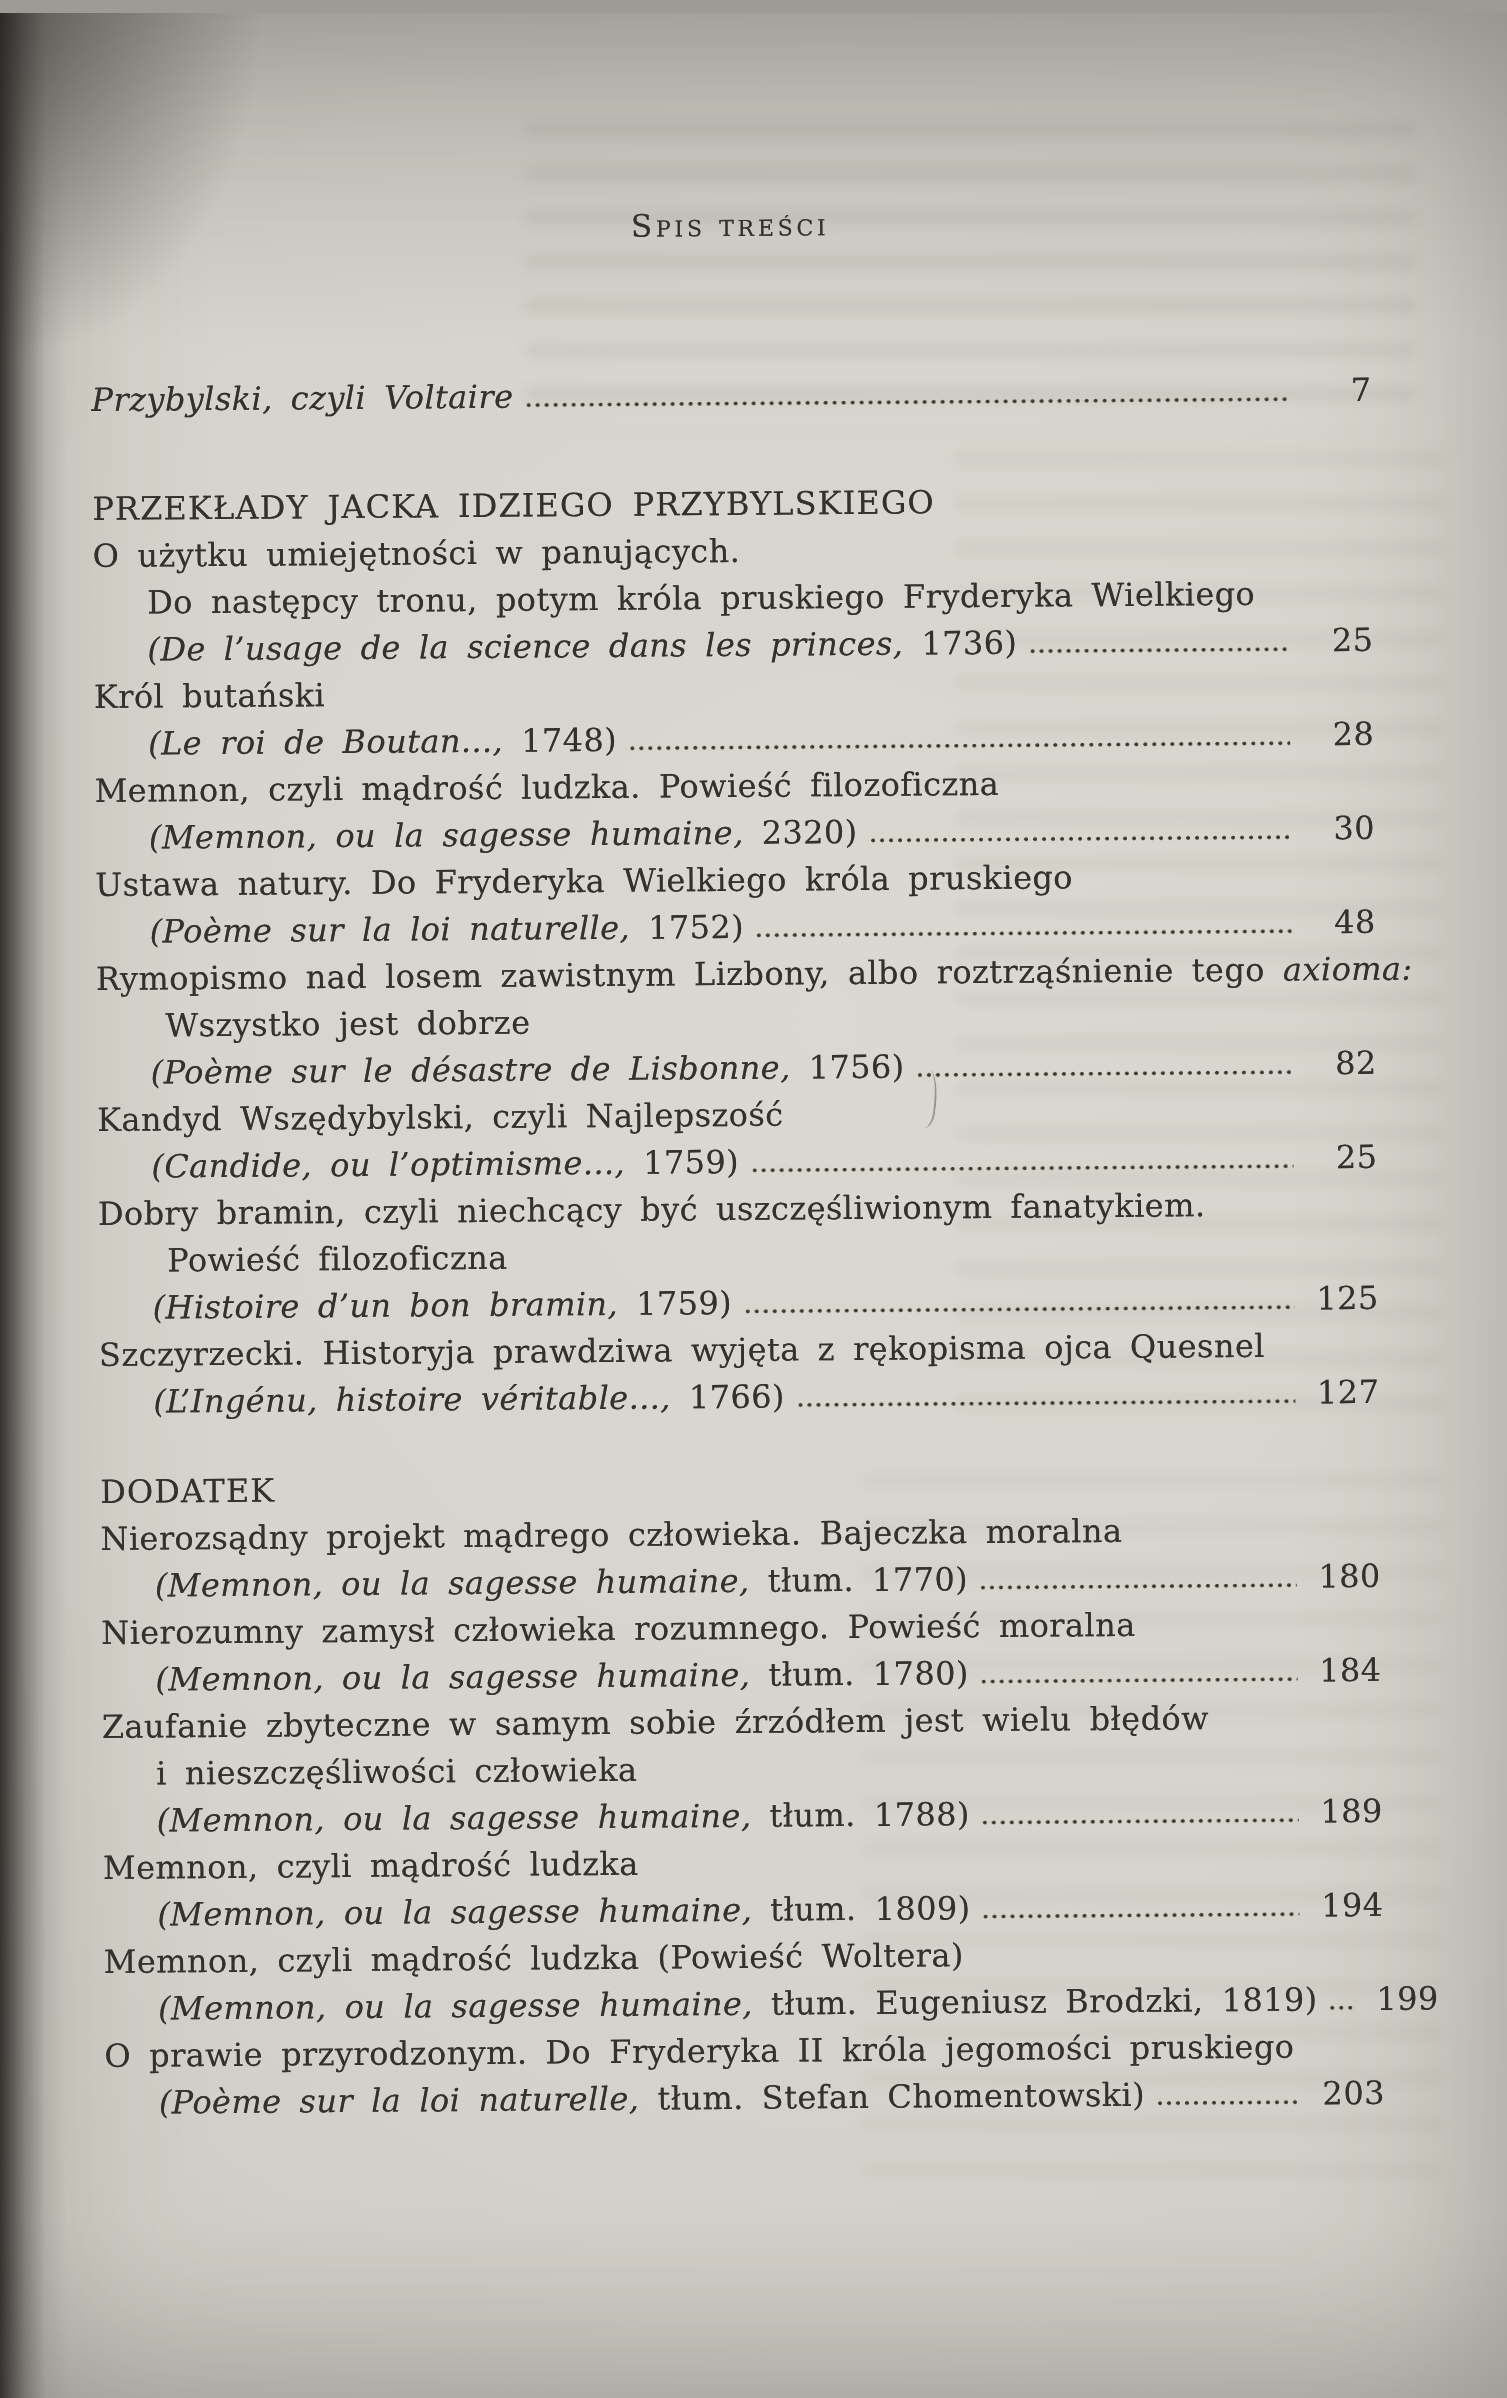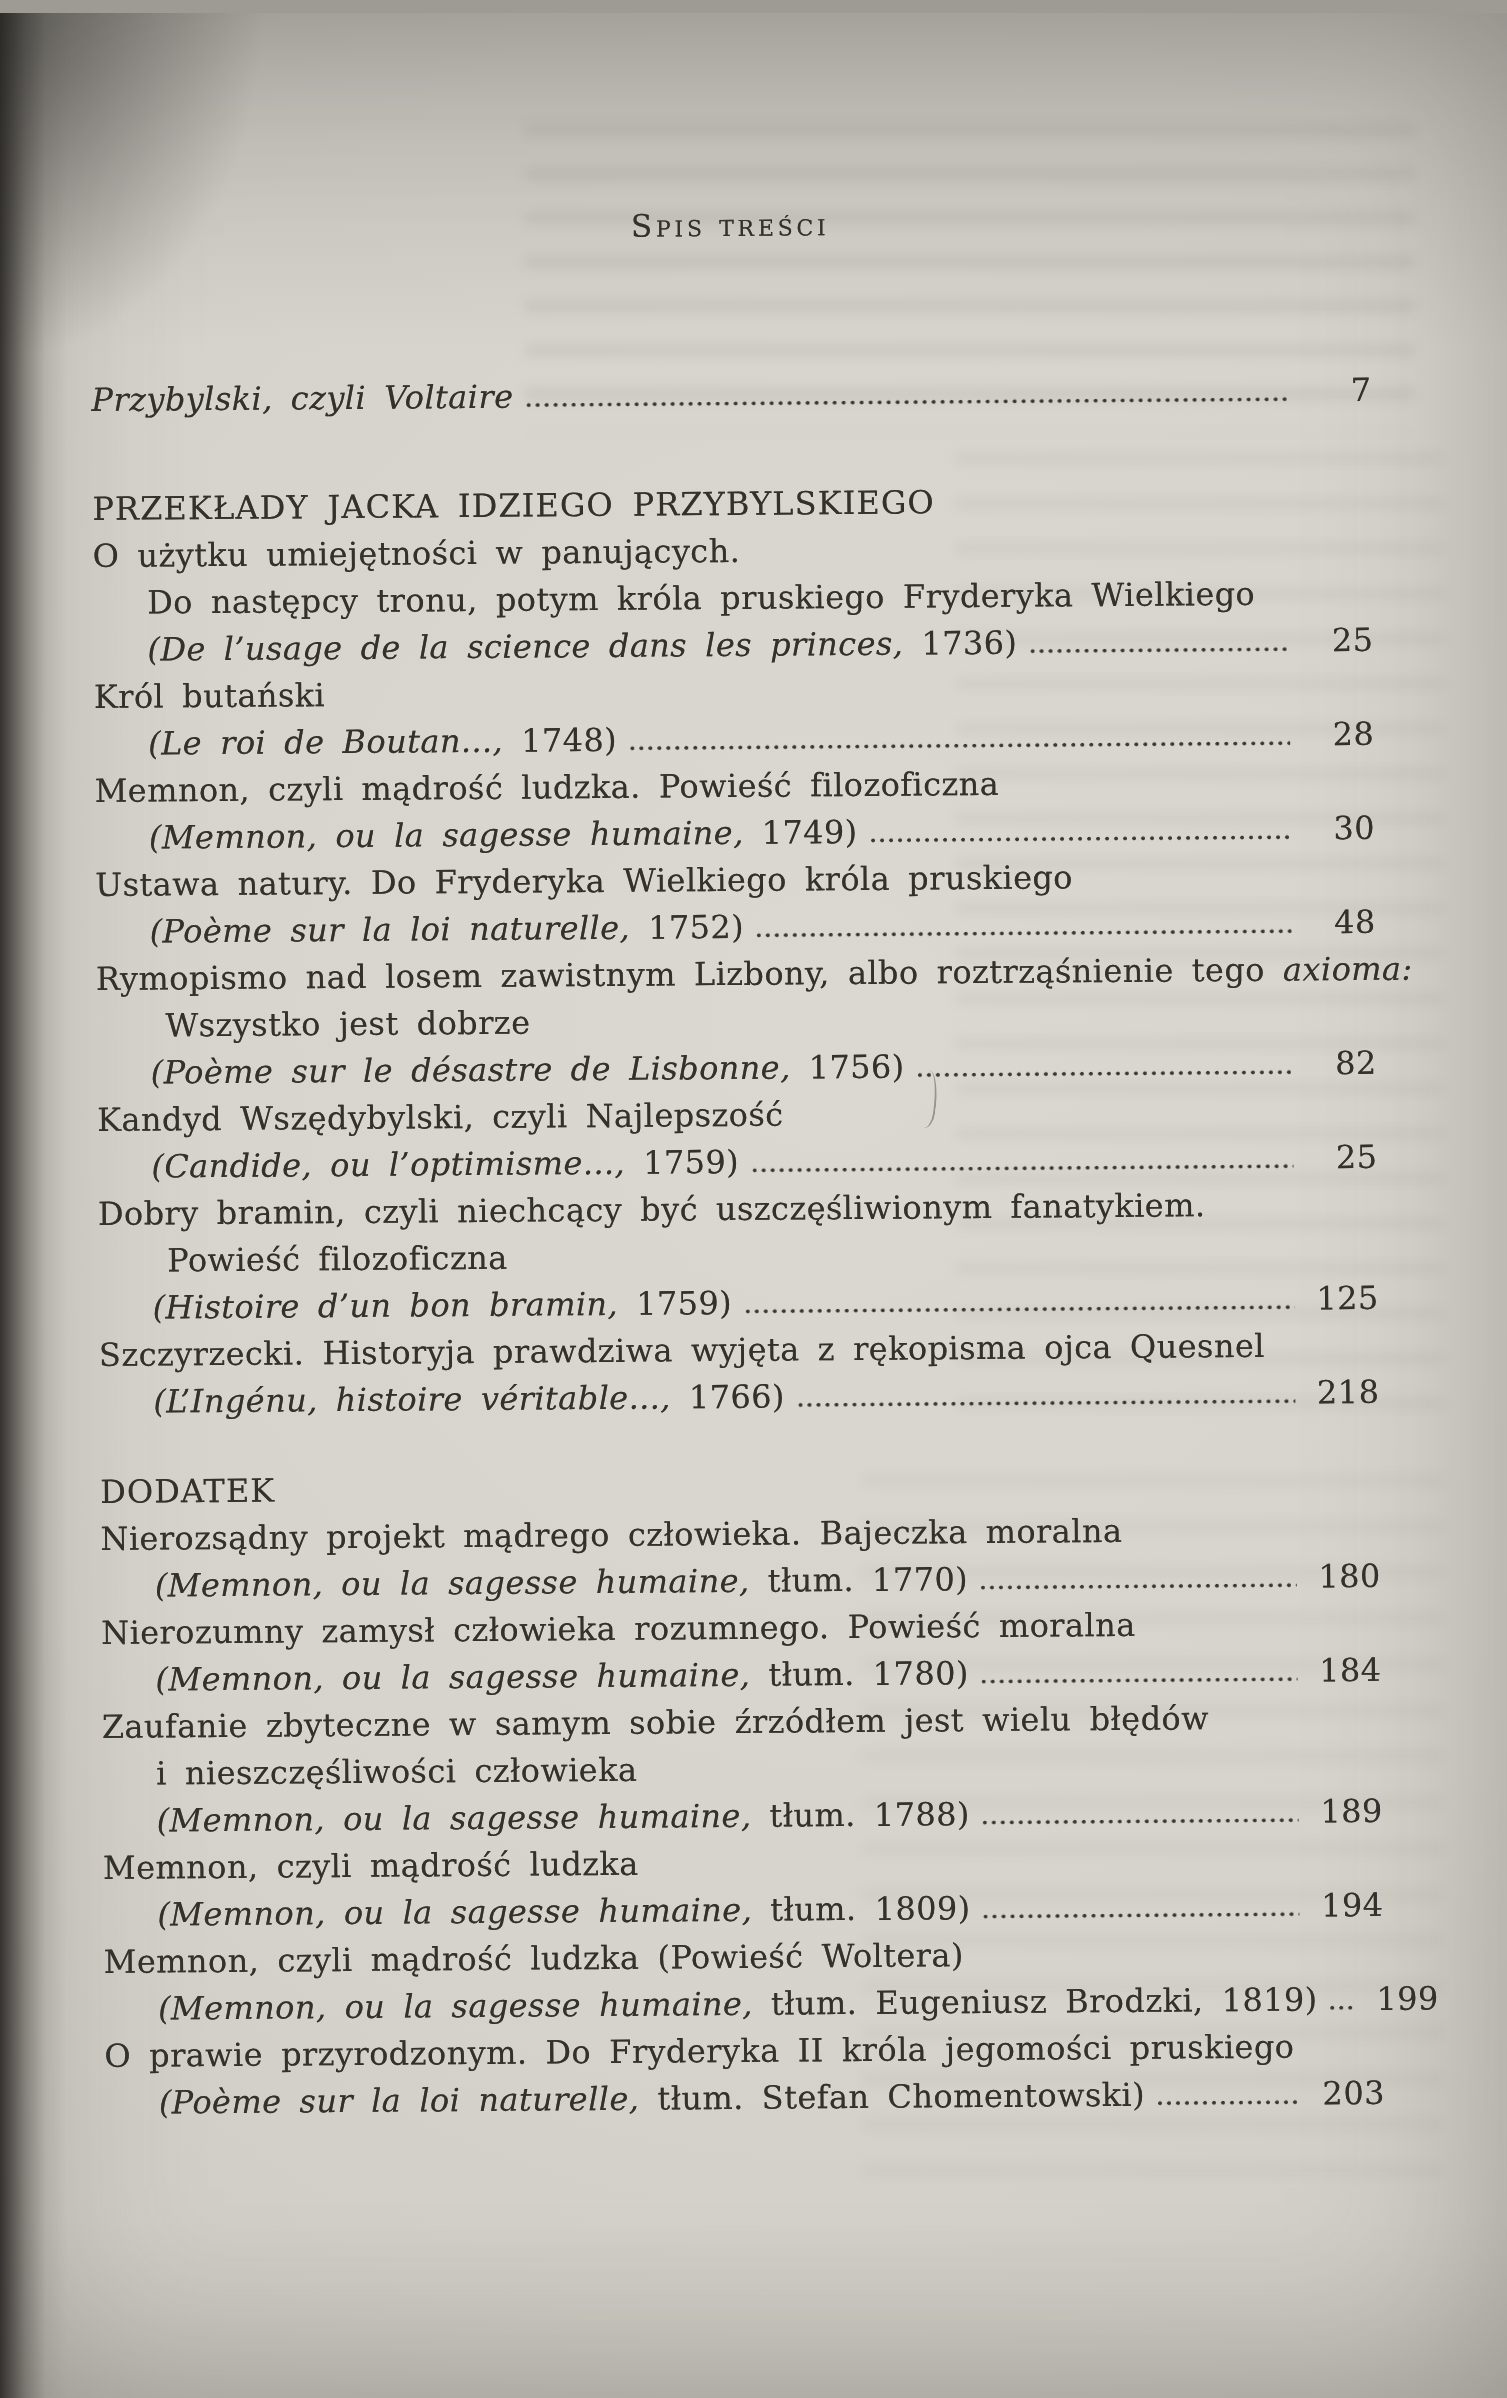--- a/index.html
+++ b/index.html
@@ -134,21 +134,21 @@
         </div>
         <div class="line entry indent-1">
           <span class="runs"><span class="it">(Le roi de Boutan...,</span><span> 1748)</span></span>
           <span class="leader"></span>
           <span class="page-num">28</span>
         </div>
         <div class="line entry indent-0">
           <span class="runs"><span>Memnon, czyli mądrość ludzka. Powieść filozoficzna</span></span>
         </div>
         <div class="line entry indent-1">
-          <span class="runs"><span class="it">(Memnon, ou la sagesse humaine,</span><span> 1749)</span></span>
+          <span class="runs"><span class="it">(Memnon, ou la sagesse humaine,</span><span> 2320)</span></span>
           <span class="leader"></span>
           <span class="page-num">30</span>
         </div>
         <div class="line entry indent-0">
           <span class="runs"><span>Ustawa natury. Do Fryderyka Wielkiego króla pruskiego</span></span>
         </div>
         <div class="line entry indent-1">
           <span class="runs"><span class="it">(Poème sur la loi naturelle,</span><span> 1752)</span></span>
           <span class="leader"></span>
           <span class="page-num">48</span>
@@ -182,21 +182,21 @@
           <span class="runs"><span class="it">(Histoire d’un bon bramin,</span><span> 1759)</span></span>
           <span class="leader"></span>
           <span class="page-num">125</span>
         </div>
         <div class="line entry indent-0">
           <span class="runs"><span>Szczyrzecki. Historyja prawdziwa wyjęta z rękopisma ojca Quesnel</span></span>
         </div>
         <div class="line entry indent-1">
           <span class="runs"><span class="it">(L’Ingénu, histoire véritable...,</span><span> 1766)</span></span>
           <span class="leader"></span>
-          <span class="page-num">218</span>
+          <span class="page-num">127</span>
         </div>
         <div class="line section indent-0" style="margin-top: 43px;">
           <span class="runs"><span>DODATEK</span></span>
         </div>
         <div class="line entry indent-0">
           <span class="runs"><span>Nierozsądny projekt mądrego człowieka. Bajeczka moralna</span></span>
         </div>
         <div class="line entry indent-1">
           <span class="runs"><span class="it">(Memnon, ou la sagesse humaine,</span><span> tłum. 1770)</span></span>
           <span class="leader"></span>

